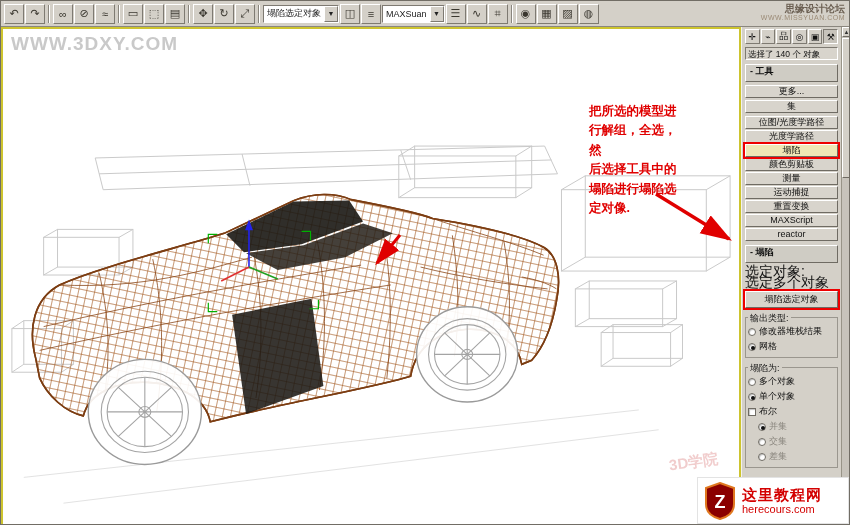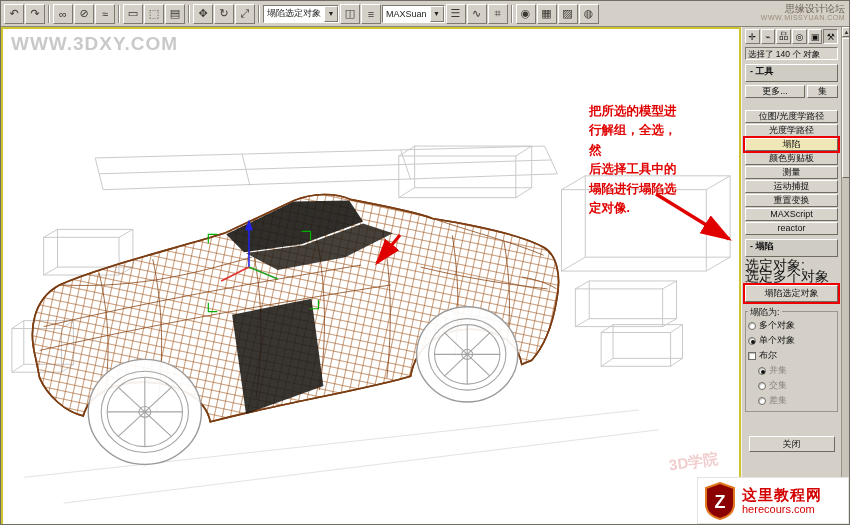--- a/index.html
+++ b/index.html
@@ -12,21 +12,21 @@
   .tbtn { width:20px; height:20px; flex:none; display:flex; align-items:center; justify-content:center;
           font-size:11px; color:#3a372f; background:#d4d0c8;
           border:1px solid; border-color:#ffffff #7e7a72 #7e7a72 #ffffff; }
   .tsep { width:2px; height:18px; flex:none; border-left:1px solid #8a867e; border-right:1px solid #ffffff; margin:0 2px; }
   .combo { height:18px; flex:none; display:flex; align-items:center; background:#ffffff;
            border:1px solid; border-color:#7e7a72 #ffffff #ffffff #7e7a72; font-size:9px; color:#222; }
   .combo .cval { padding:0 3px; white-space:nowrap; }
   .combo .dd { width:14px; height:16px; display:flex; align-items:center; justify-content:center; font-size:7px;
                background:#d4d0c8; border:1px solid; border-color:#ffffff #7e7a72 #7e7a72 #ffffff; }
   .site { position:absolute; right:6px; top:2px; text-align:right; line-height:1.1; }
-  .site-name { color:#6b5f52; font-weight:normal; font-size:10px; }
+  .site-name { color:#6b5f52; font-weight:bold; font-size:10px; }
   .site-url { color:#9c8c77; font-size:7px; letter-spacing:.5px; }
 
   
   .viewport { position:absolute; top:26px; left:0; width:740px; height:499px; background:#ffffff;
               border:2px solid #cdc42f; }
   .scene { position:absolute; left:0; top:0; width:100%; height:100%; }
   .watermark { position:absolute; top:4px; left:8px; color:#c9c9c9; font-weight:bold; font-size:19px; letter-spacing:1px; }
   .faintmark { position:absolute; left:668px; top:452px; color:rgba(210,90,90,0.30); font-size:15px; font-weight:bold;
                transform:rotate(-8deg); z-index:5; white-space:nowrap; }
   .annotation { position:absolute; left:588px; top:101px; width:96px; color:#e00000; font-size:12.5px; font-weight:bold;
@@ -40,21 +40,21 @@
   .tab { flex:1; height:15px; display:flex; align-items:center; justify-content:center; font-size:9px;
          background:#d4d0c8; border:1px solid; border-color:#ffffff #7e7a72 #7e7a72 #ffffff; }
   .tab.active { border-color:#7e7a72 #ffffff #ffffff #7e7a72; background:#c7c3bb; }
   .status { height:13px; line-height:12px; padding-left:2px; font-size:8.5px; background:#d8d4cc;
             border:1px solid; border-color:#7e7a72 #ffffff #ffffff #7e7a72; margin-bottom:3px; white-space:nowrap; }
   .rollout { height:18px; line-height:12px; background:#cfccc4; padding-left:4px; font-weight:bold;
              border:1px solid; border-color:#ffffff #6f6b63 #6f6b63 #ffffff; margin:4px 0 3px; }
   .btn { display:block; width:100%; height:13px; line-height:11px; text-align:center; font-size:9px; padding:0;
          font-family:inherit; color:#111; background:#d8d4cc; cursor:pointer;
          border:1px solid; border-color:#ffffff #6f6b63 #6f6b63 #ffffff; }
-  .btn-row { display:flex; gap:2px; margin-bottom:12px; }
+  .btn-row { display:flex; gap:2px; margin-bottom:3px;flex-direction:column; }
   .more { flex:2; } .sets { flex:1; }
   .stack .btn { margin-bottom:1px; }
   .hl { background:#efe7b6; }
   .red-box { outline:2px solid #ee0000; outline-offset:0; position:relative; z-index:3; }
   .lbl { font-size:14px; line-height:11px; white-space:nowrap; }
   .cbtn { height:17px; line-height:13px; margin:3px 0 2px; }
   .group { border:1px solid #9a968e; margin:9px 0 4px; padding:5px 2px 2px; position:relative; }
   .group-label { position:absolute; top:-6px; left:2px; background:#d4d0c8; padding:0 2px; white-space:nowrap; }
   .opt { display:flex; align-items:center; gap:3px; margin:2px 0; white-space:nowrap; }
   .radio { width:8px; height:8px; border-radius:50%; background:#fff; flex:none; position:relative;
@@ -255,20 +255,31 @@
       <button class="btn">运动捕捉</button>
       <button class="btn">重置变换</button>
       <button class="btn">MAXScript</button>
       <button class="btn">reactor</button>
     </div>
     <div class="rollout">- 塌陷</div>
     <div class="lbl">选定对象:</div>
     <div class="lbl">选定多个对象</div>
     <button class="btn cbtn red-box">塌陷选定对象</button>
 
+    <div class="group">
+      <span class="group-label">输出类型:</span>
+      <div class="opt">
+        <span class="radio"></span>
+        <span>修改器堆栈结果</span>
+      </div>
+      <div class="opt">
+        <span class="radio checked"></span>
+        <span>网格</span>
+      </div>
+    </div>
 
     <div class="group">
       <span class="group-label">塌陷为:</span>
       <div class="opt">
         <span class="radio"></span>
         <span>多个对象</span>
       </div>
       <div class="opt">
         <span class="radio checked"></span>
         <span>单个对象</span>

